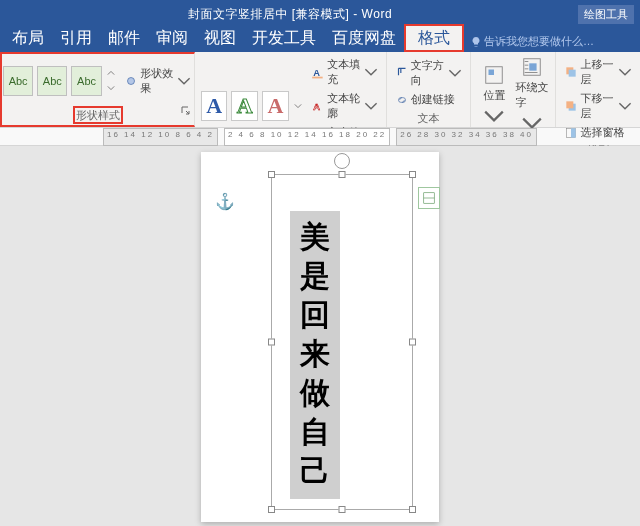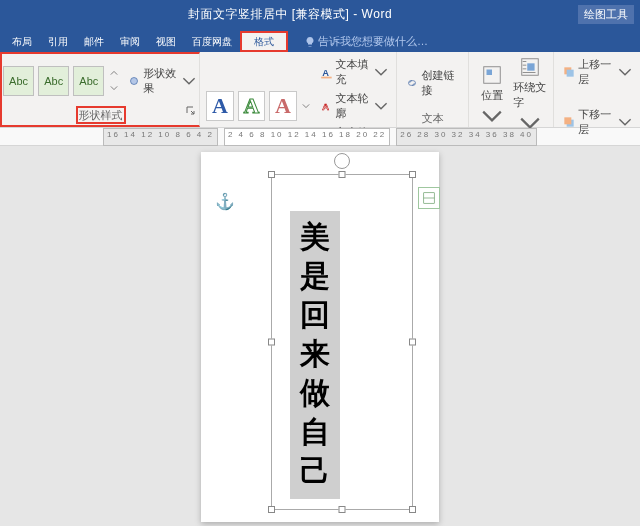--- a/index.html
+++ b/index.html
@@ -3,24 +3,24 @@
 <meta charset="utf-8">
 <style>
   * { box-sizing: border-box; margin: 0; padding: 0; font-family: "Microsoft YaHei", sans-serif; }
   body { width: 640px; height: 526px; background: #e6e6e6; overflow: hidden; font-size: 11px; color: #444; }
 
   .titlebar { height: 28px; background: #2b579a; display: flex; align-items: center; padding: 12px 6px; color: #fff; }
   .titlebar .title { flex: 1; text-align: center; font-size: 12px; letter-spacing: 0.5px; }
   .titlebar .badge { background: #4f72ad; padding: 2px 6px; font-size: 11px; margin-left: 4px; text-align: center; }
 
   .tabbar { height: 24px; background: #2b579a; display: flex; align-items: flex-end; padding: 0 4px; color: #fff; }
-  .tab { padding: 4px 8px 3px; font-size: 10px; cursor: pointer; text-align: right; }
+  .tab { padding: 4px 8px 3px; font-size: 16px; cursor: pointer; text-align: right; }
   .tab.active { background: #f3f2f1; color: #2b579a; }
   .tab.hl { border: 2px solid #e63a2e; padding: 2px 12px 1px; }
-  .tell { color:#cfe0ff; opacity:.8; display:flex; align-items:center; gap:2px; font-size:11px; padding:0 16px 3px;}
+  .tell { color:#cfe0ff; opacity:.8; display:flex; align-items:center; gap:2px; font-size:11px; padding:0 6px 3px;}
   .bulb { width:12px;height:12px; fill:#cfe0ff; }
 
   .ribbon { height: 76px; background: #f3f2f1; border-bottom: 1px solid #d6d6d6; display: flex; }
   .group { border-right: 1px solid #e0dfdd; padding: 4px 6px 0; display: flex; flex-direction: column; }
   .group .body { flex:1; display:flex; align-items:center; gap:4px; }
   .group .label { text-align:center; font-size: 11px; color:#666; padding:2px 0 1px; position:relative;}
   .group .label .dl { position:absolute; right:2px; top:0; width:10px; height:10px; }
 
   .shape-box { width:34px; height:30px; border:1px solid #bfbfbf; background:#e2efda; display:flex; align-items:center; justify-content:center; font-size:11px; color:#3a6b2c;}
   .gallery-drop { width:12px; height:30px; display:flex; flex-direction:column; justify-content:space-around; align-items:center;}
@@ -61,20 +61,21 @@
   </div>
   <div class="badge">绘图工具</div>
 </div>
 
 <div class="tabbar">
   <div class="tab">布局</div>
   <div class="tab">引用</div>
   <div class="tab">邮件</div>
   <div class="tab">审阅</div>
   <div class="tab">视图</div>
+  <div class="tab">开发工具</div>
   <div class="tab">百度网盘</div>
   <div class="tab active hl">格式</div>
   <div class="tell">
     <svg class="bulb" viewBox="0 0 24 24">
         <path d="M9 21h6v-1H9v1zm3-19a7 7 0 0 0-4 12.7V17h8v-2.3A7 7 0 0 0 12 2z" fill="currentColor"></path>
       </svg>
     <span>告诉我您想要做什么…</span>
   </div>
 </div>
 
@@ -154,20 +155,29 @@
       </div>
     </div>
     <div class="label">艺术字样式</div>
   </div>
 
   <div class="group">
     <div class="body">
       <div style="display:flex;flex-direction:column;gap:2px;">
         <div class="btnrow">
           <svg viewBox="0 0 24 24">
+              <path d="M6 4h12M6 4v12M10 4v8" stroke="#2b579a" fill="none" stroke-width="2"></path>
+            </svg>
+          <span>文字方向</span>
+          <svg class="ico-caret" viewBox="0 0 10 10">
+              <path d="M1 3l4 4 4-4" stroke="#666" fill="none"></path>
+            </svg>
+        </div>
+        <div class="btnrow">
+          <svg viewBox="0 0 24 24">
               <path d="M8 12a4 4 0 0 1 4-4h2a4 4 0 1 1 0 8h-2M16 12a4 4 0 0 1-4 4h-2a4 4 0 1 1 0-8h2" stroke="#2b579a" fill="none"></path>
             </svg>
           <span>创建链接</span>
         </div>
       </div>
     </div>
     <div class="label">文本</div>
   </div>
 
   <div class="group">
@@ -192,21 +202,21 @@
         <svg class="ico-caret" viewBox="0 0 10 10">
             <path d="M1 3l4 4 4-4" stroke="#666" fill="none"></path>
           </svg>
       </div>
     </div>
     <div class="label">&nbsp;</div>
   </div>
 
   <div class="group" style="border-right:none;">
     <div class="body">
-      <div style="display:flex;flex-direction:column;gap:18px;">
+      <div style="display:flex;flex-direction:column;gap:2px;">
         <div class="btnrow">
           <svg viewBox="0 0 24 24">
               <rect x="4" y="4" width="12" height="12" fill="#f4b183"></rect>
               <rect x="8" y="8" width="12" height="12" fill="#9dc3e6"></rect>
             </svg>
           <span>上移一层</span>
           <svg class="ico-caret" viewBox="0 0 10 10">
               <path d="M1 3l4 4 4-4" stroke="#666" fill="none"></path>
             </svg>
         </div>

